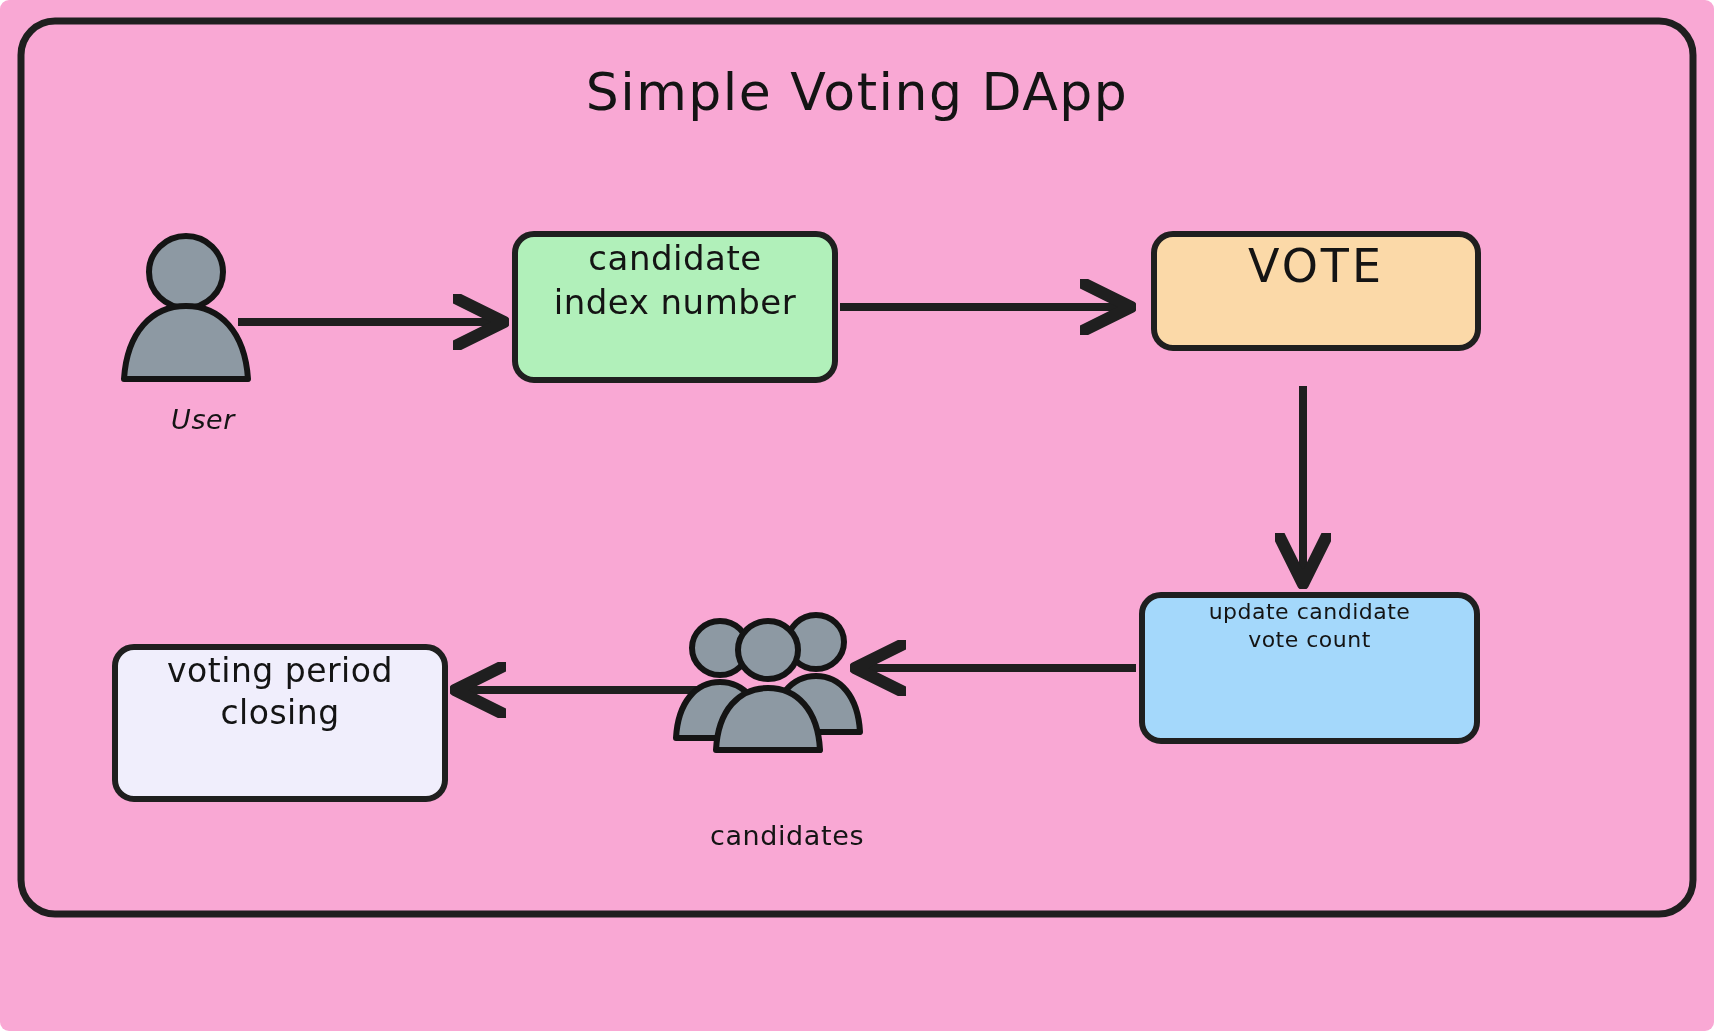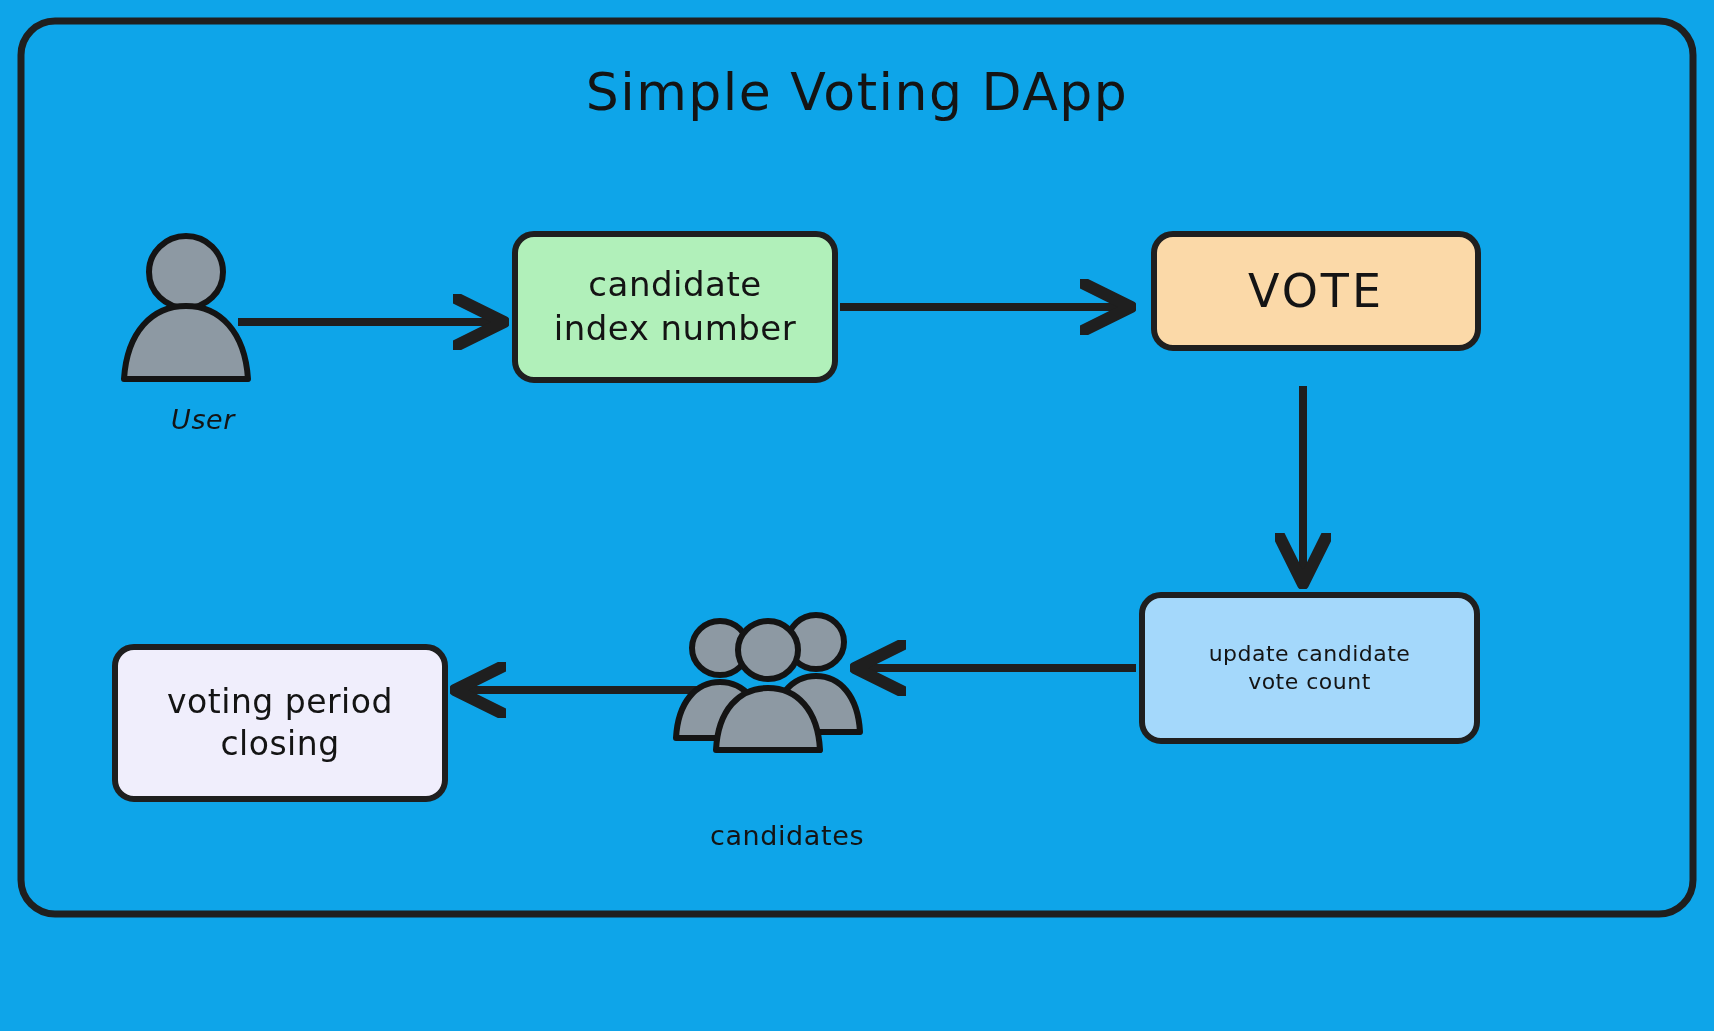--- a/index.html
+++ b/index.html
@@ -11,40 +11,40 @@
     width: 1714px;
     height: 1031px;
     font-family: "DejaVu Sans", sans-serif;
     overflow: hidden;
   }
 
   #canvas {
     position: relative;
     width: 1714px;
     height: 1031px;
-    background: #0ea5e9;
+    background: #f9a8d4;
+    border-radius: 9px;
   }
 
   .frame-svg, .edges-svg {
     position: absolute;
     left: 0;
     top: 0;
     width: 1714px;
     height: 1031px;
     pointer-events: none;
   }
 
   
   .node {
     position: absolute;
     box-sizing: border-box;
     border: 6px solid #1f1f1f;
     border-radius: 22px;
     display: flex;
-    align-items: center;
     justify-content: center;
     text-align: center;
     color: #141414;
     font-family: "DejaVu Sans", sans-serif;
     line-height: 1.28;
     letter-spacing: 0.5px;
   }
 
   .node-text {
     display: block;

